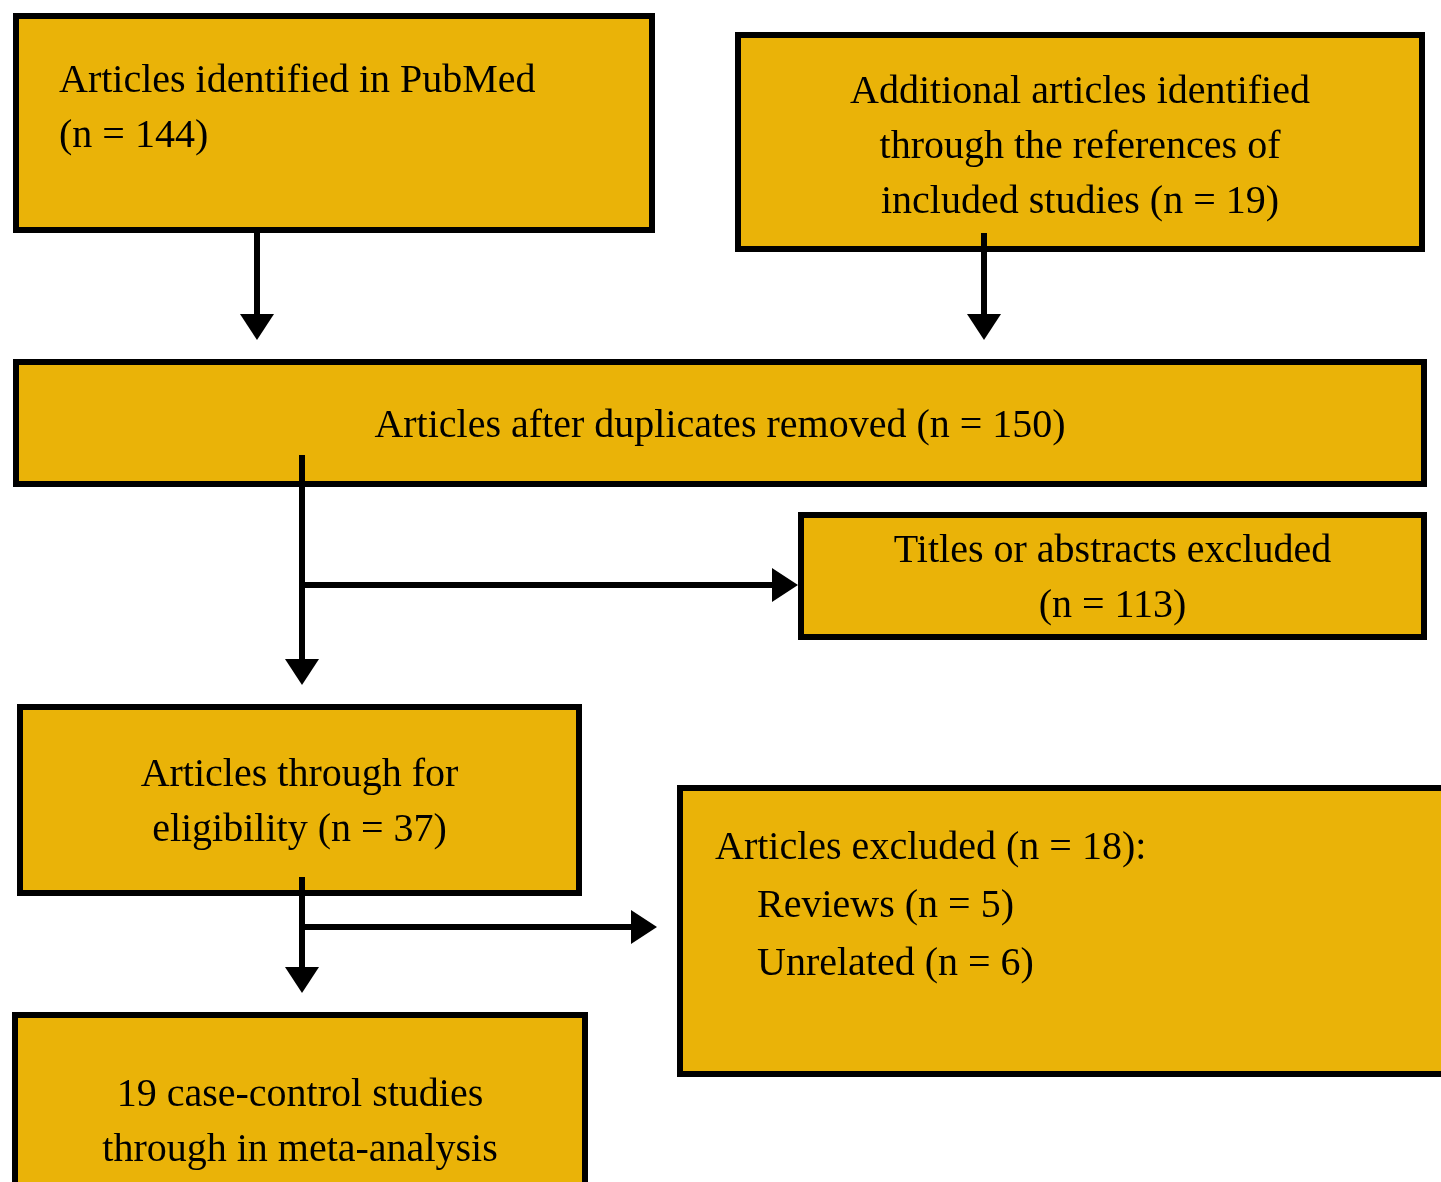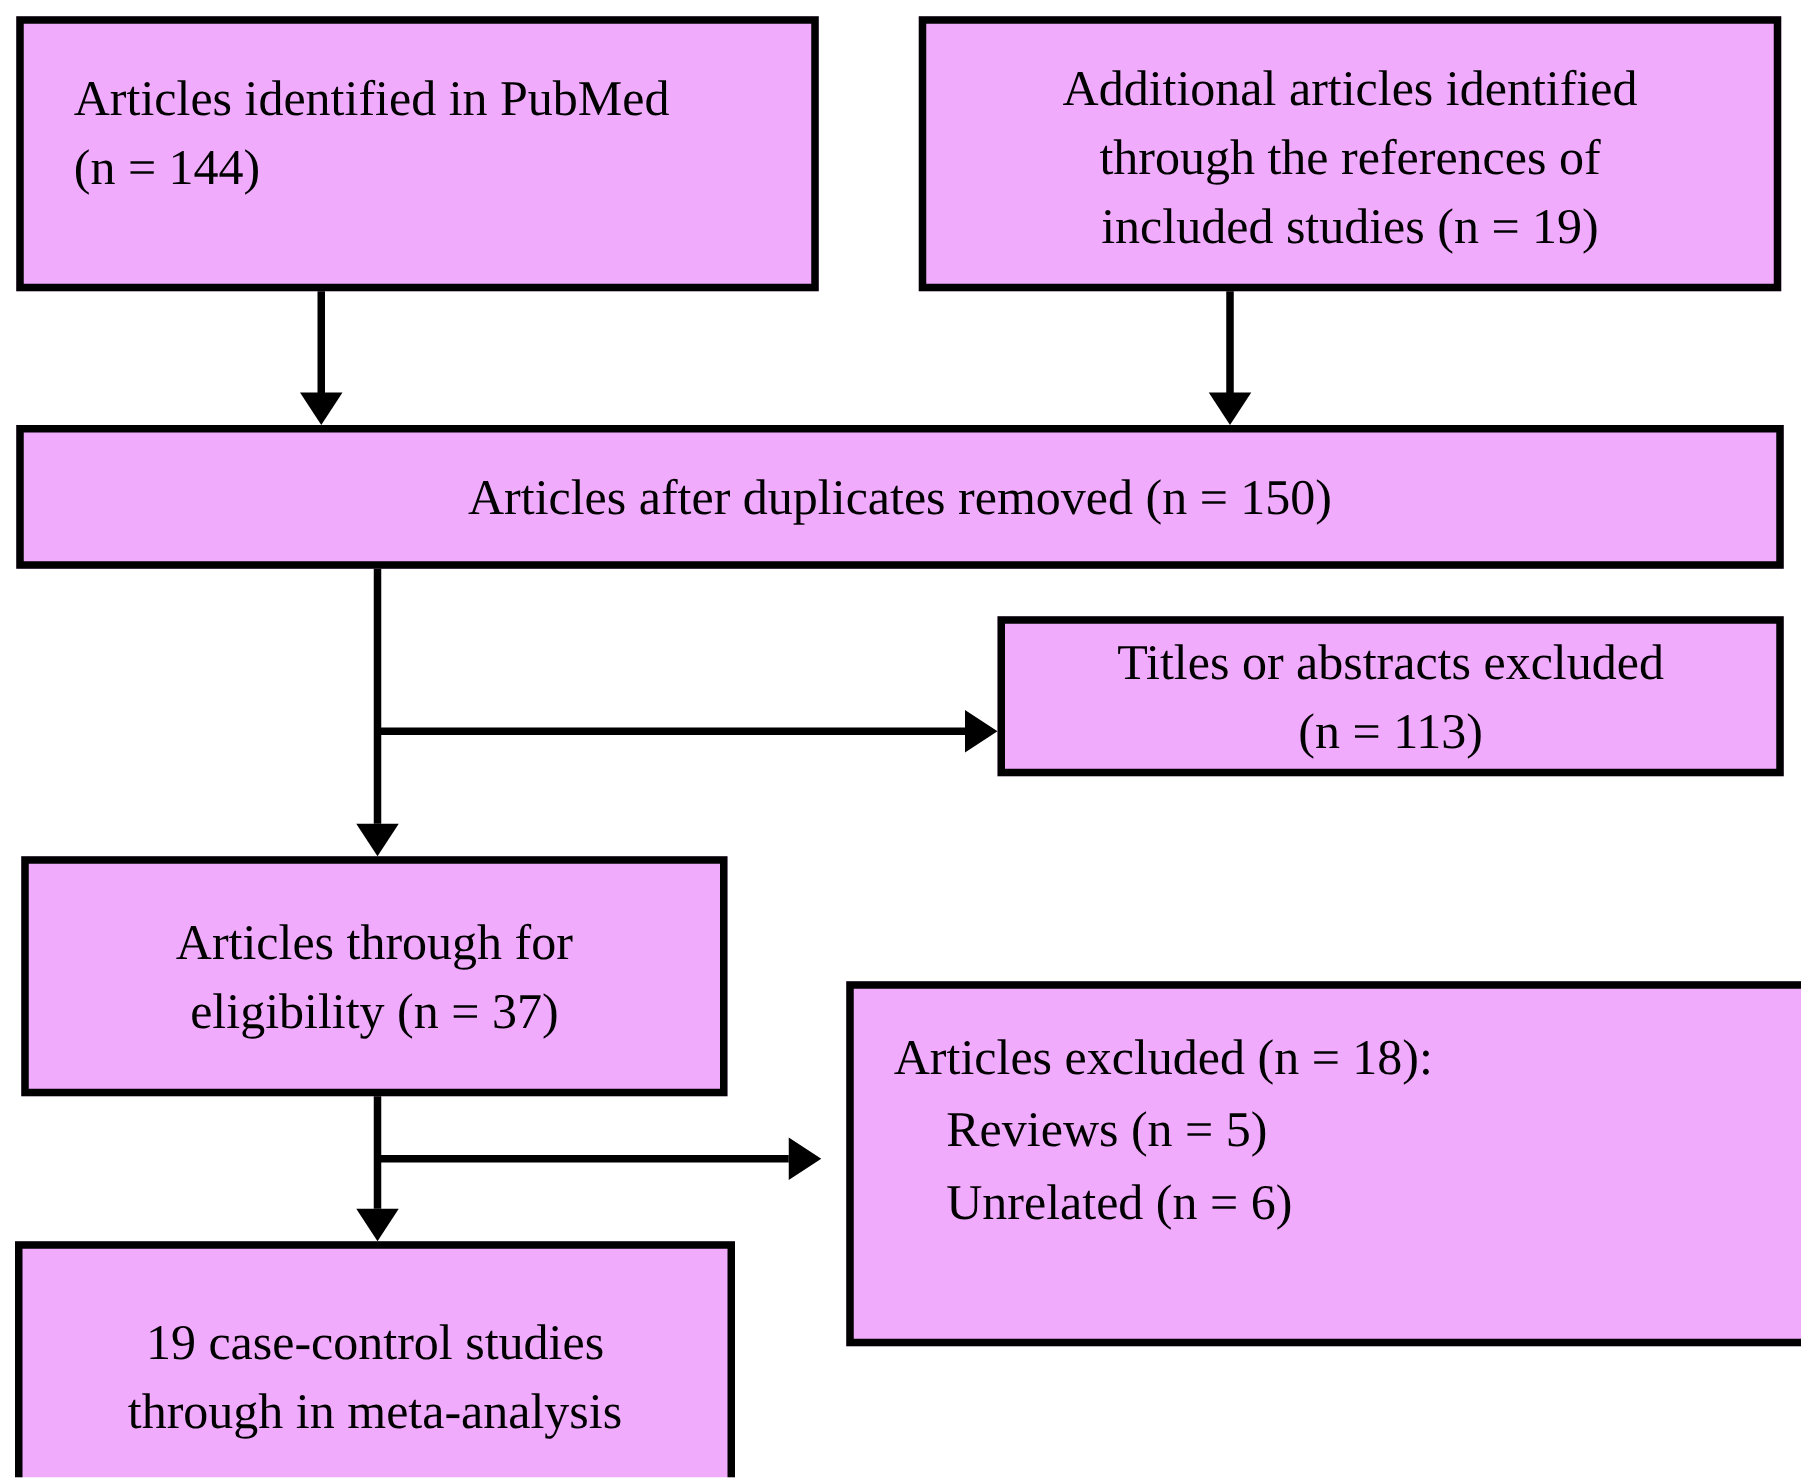--- a/index.html
+++ b/index.html
@@ -12,44 +12,45 @@
     width: 1441px;
     height: 1182px;
     background: #ffffff;
     font-family: "Liberation Serif", "DejaVu Serif", serif;
     color: #000000;
     overflow: hidden;
   }
   .box {
     position: absolute;
     border: 6px solid #000000;
-    background: #f0abfc;
+    background: #eab308;
     box-sizing: border-box;
     font-size: 40px;
     line-height: 55px;
   }
   .center-col {
     display: flex;
     flex-direction: column;
     align-items: center;
     justify-content: center;
     text-align: left;
+    margin-top: 19px;
   }
   
   #box-identified {
     left: 13px; top: 13px; width: 642px; height: 220px;
     padding: 32px 10px 0 40px;
     text-align: left;
   }
   #box-additional {
     left: 735px; top: 13px; width: 690px; height: 220px;
     padding-top: 4px;
   }
   #box-duplicates {
-    left: 13px; top: 340px; width: 1414px; height: 115px;
+    left: 13px; top: 340px; width: 1414px; height: 128px;
   }
   #box-titles-excluded {
     left: 798px; top: 493px; width: 629px; height: 128px;
   }
   #box-eligibility {
     left: 17px; top: 685px; width: 565px; height: 192px;
   }
   #box-excluded {
     left: 657px; top: 785px; width: 770px; height: 292px;
     padding: 26px 10px 0 32px;

